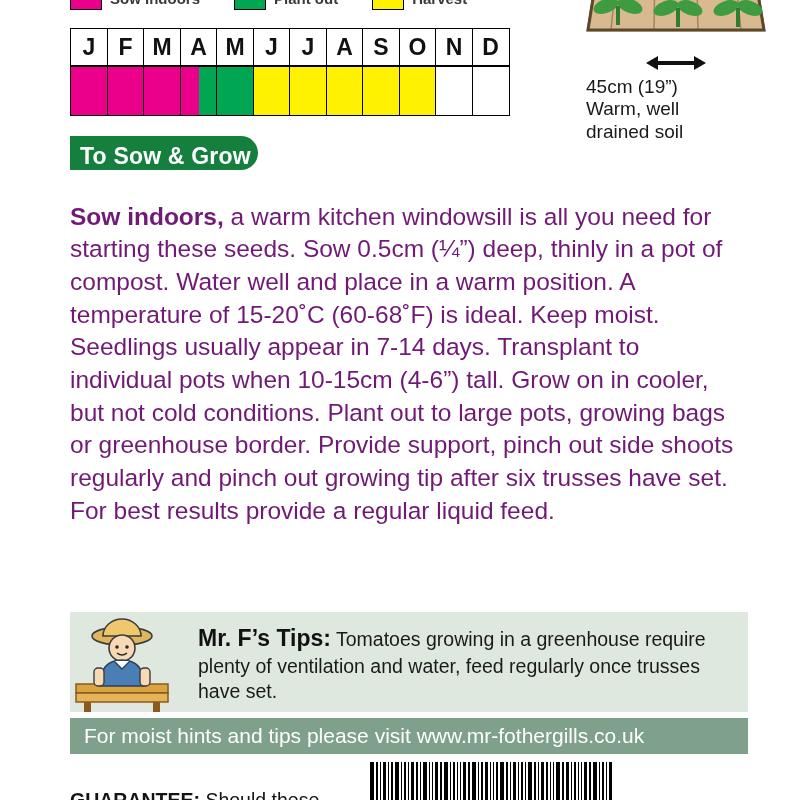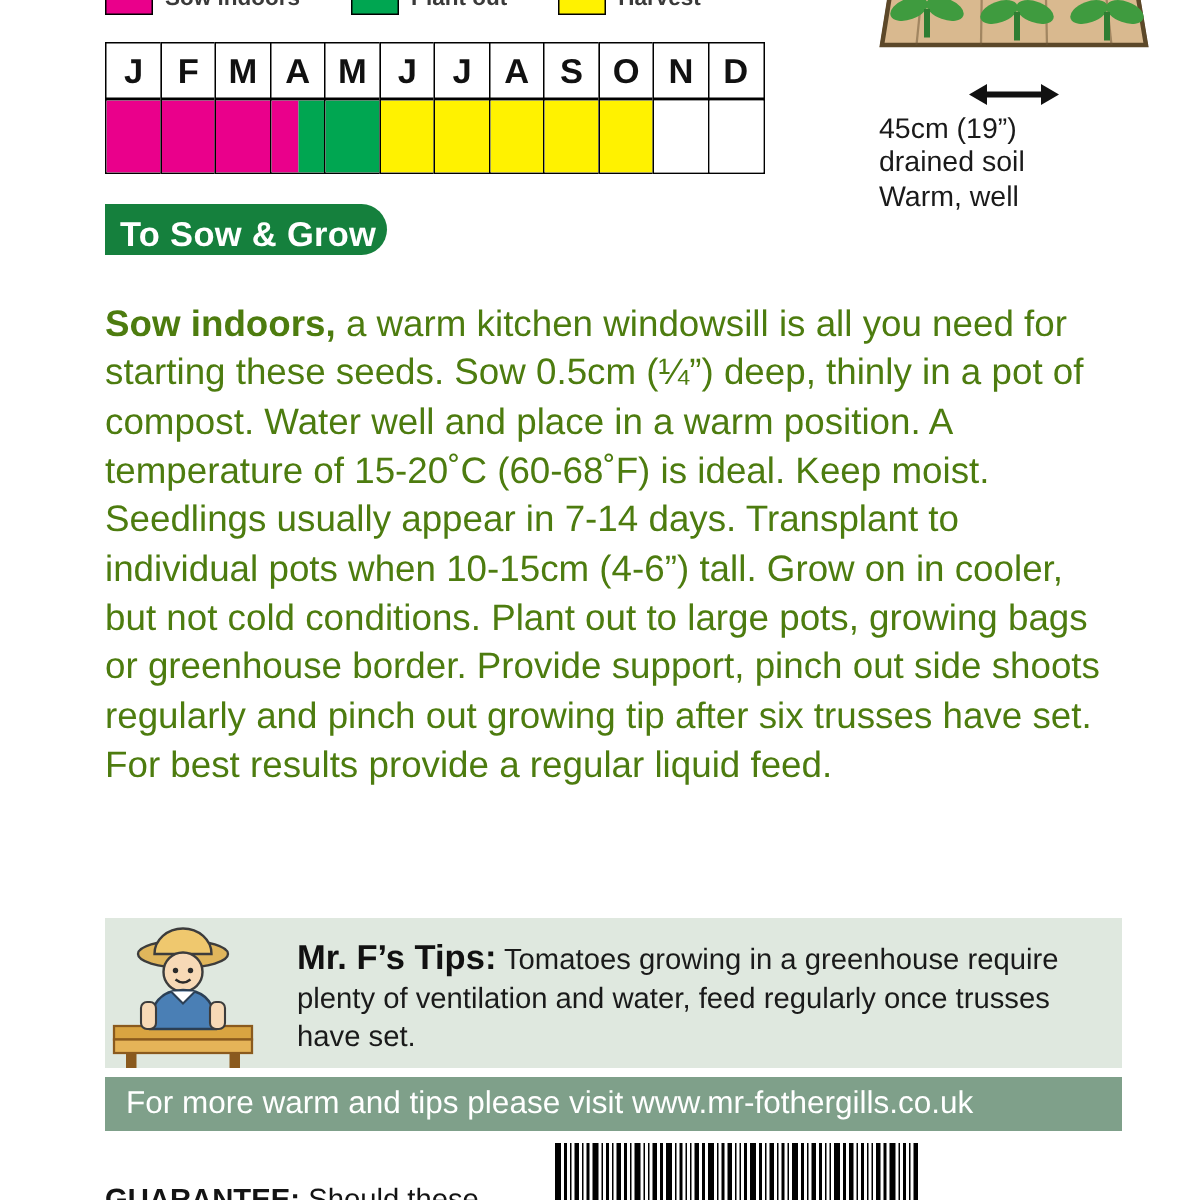--- a/index.html
+++ b/index.html
@@ -136,21 +136,21 @@
   }
 
   
   .body-copy {
     position: absolute;
     left: 70px;
     top: 176px;
     width: 678px;
     font-size: 24.5px;
     line-height: 1.335;
-    color: #4d7c0f;
+    color: #701a75;
   }
   .body-copy b { font-weight: bold; }
 
   
   .tips {
     position: absolute;
     left: 70px;
     top: 612px;
     width: 678px;
     height: 100px;
@@ -358,22 +358,22 @@
   </div>
   <div class="arrow-row">
     <svg width="60" height="18" viewBox="0 0 60 18">
       <line x1="8" y1="9" x2="52" y2="9" stroke="#111" stroke-width="4"></line>
       <polygon points="0,9 12,2 12,16" fill="#111"></polygon>
       <polygon points="60,9 48,2 48,16" fill="#111"></polygon>
     </svg>
   </div>
   <div class="spacing-text">
     <div>45cm (19”)</div>
+    <div>Warm, well</div>
     <div>drained soil</div>
-    <div>Warm, well</div>
   </div>
 </div>
 
 <div class="banner">
   <span class="banner-text">To Sow &amp; Grow</span>
 </div>
 
 <p class="body-copy"><b>Sow indoors,</b><span> a warm kitchen windowsill is all you need for starting these seeds. Sow 0.5cm (¼”) deep, thinly in a pot of compost. Water well and place in a warm position. A temperature of 15-20˚C (60-68˚F) is ideal. Keep moist. Seedlings usually appear in 7-14 days. Transplant to individual pots when 10-15cm (4-6”) tall. Grow on in cooler, but not cold conditions. Plant out to large pots, growing bags or greenhouse border. Provide support, pinch out side shoots regularly and pinch out growing tip after six trusses have set. For best results provide a regular liquid feed.</span></p>
 
 <div class="tips">
@@ -394,21 +394,21 @@
       <rect x="24" y="56" width="10" height="18" rx="4" fill="#f7d9b6" stroke="#3c3c3c" stroke-width="1.4"></rect>
       <rect x="70" y="56" width="10" height="18" rx="4" fill="#f7d9b6" stroke="#3c3c3c" stroke-width="1.4"></rect>
     </svg>
   </div>
   <div class="tips-body">
     <span class="tips-title">Mr. F’s Tips:</span><span> Tomatoes growing in a greenhouse require plenty of ventilation and water, feed regularly once trusses have set.</span>
   </div>
 </div>
 
 <div class="urlbar">
-  <span class="urlbar-text">For more warm and tips please visit www.mr-fothergills.co.uk</span>
+  <span class="urlbar-text">For moist hints and tips please visit www.mr-fothergills.co.uk</span>
 </div>
 
 <p class="guarantee"><b>GUARANTEE:</b><span> Should these seeds fail we will be happy to</span></p>
 
 <div class="barcode" id="barcode">
     <span class="bar" style="width: 4px;"></span>
     <span class="bar" style="width: 2px;"></span>
     <span class="bar" style="width: 1px;"></span>
     <span class="bar" style="width: 3px;"></span>
     <span class="bar" style="width: 1px;"></span>

